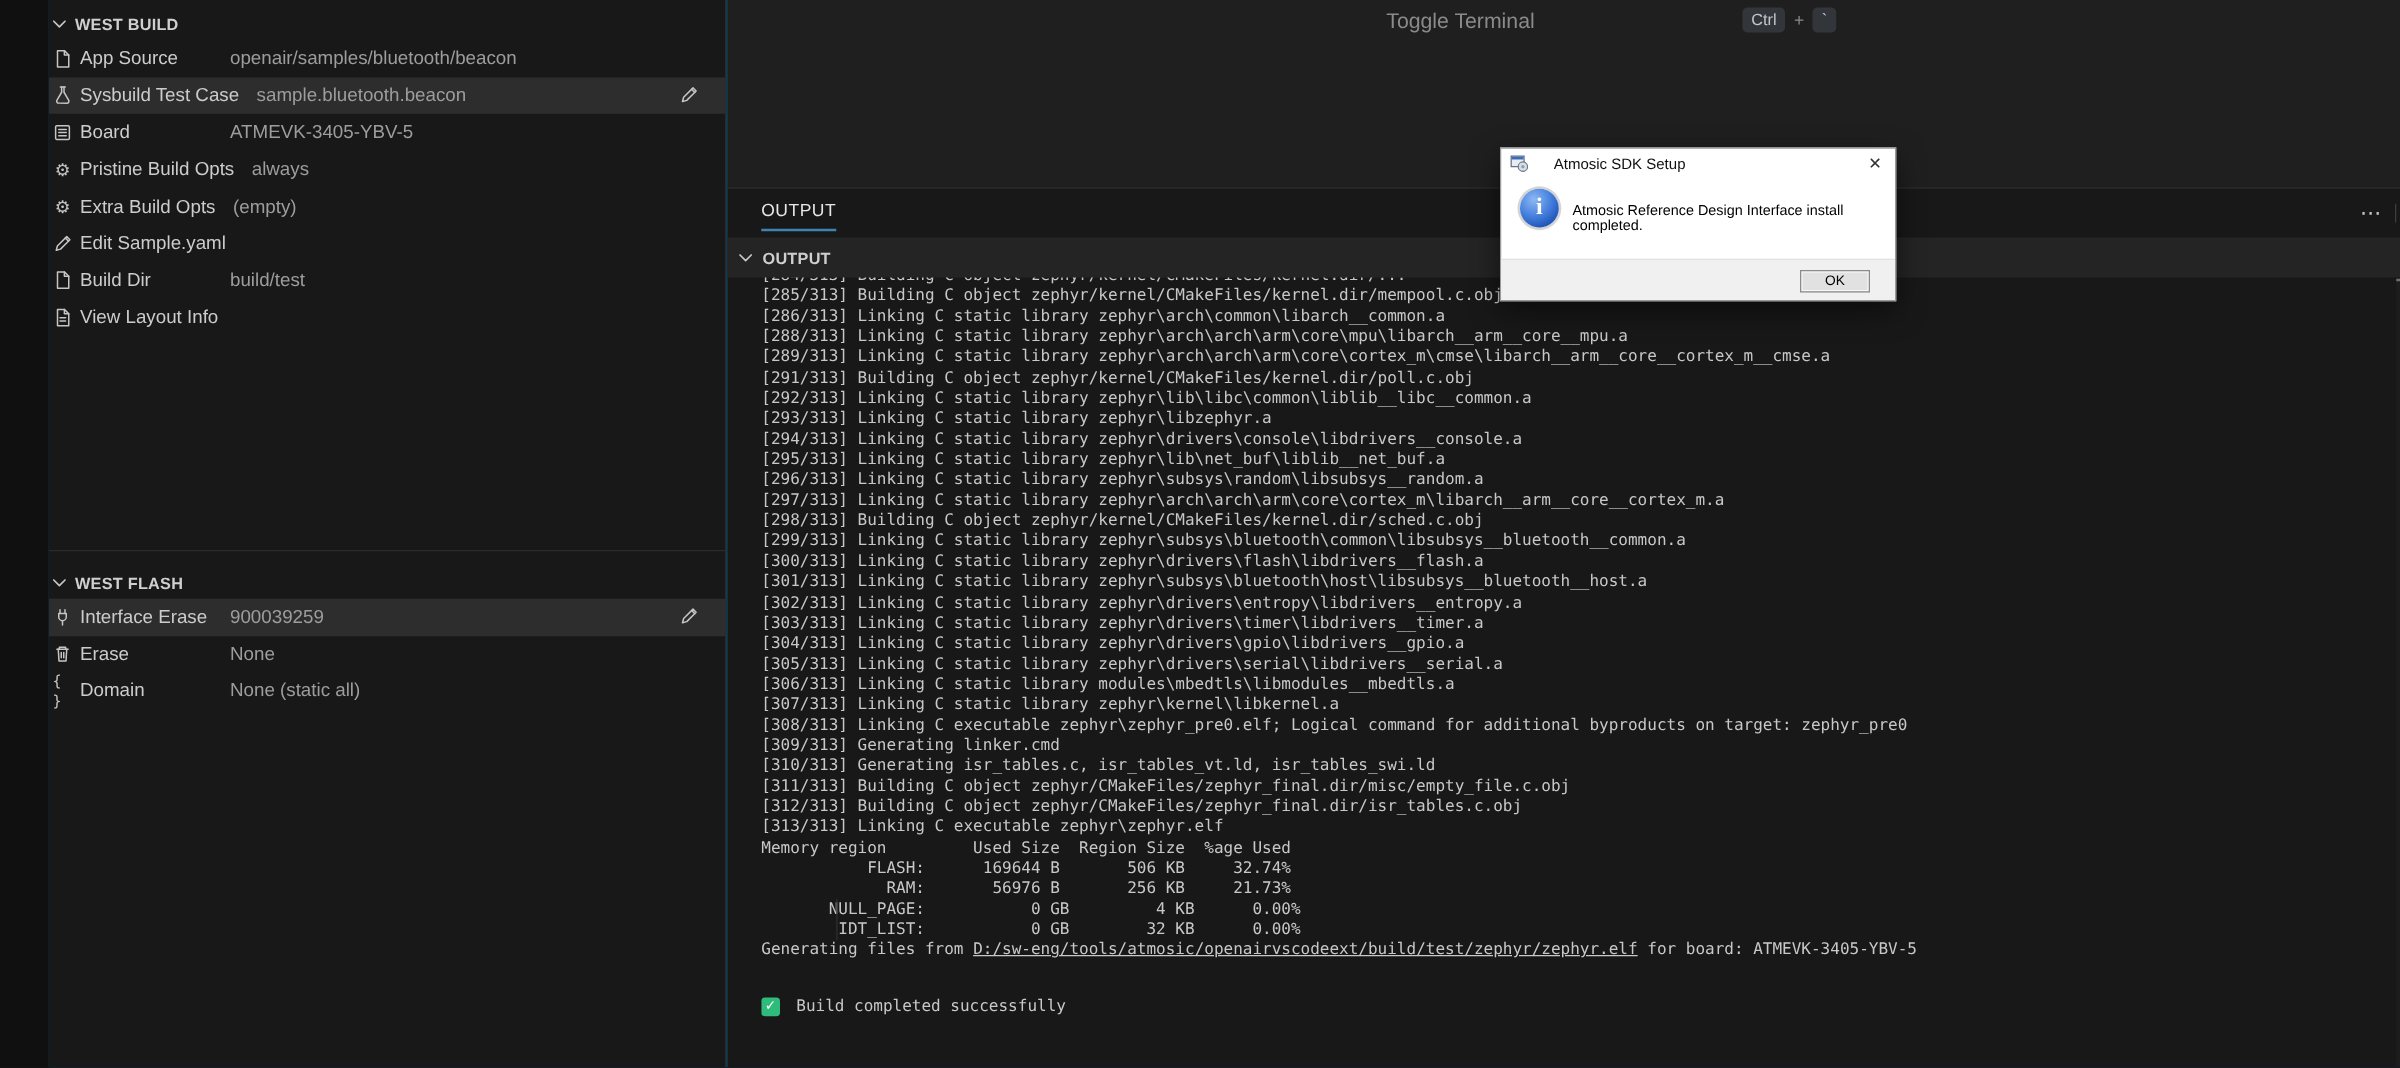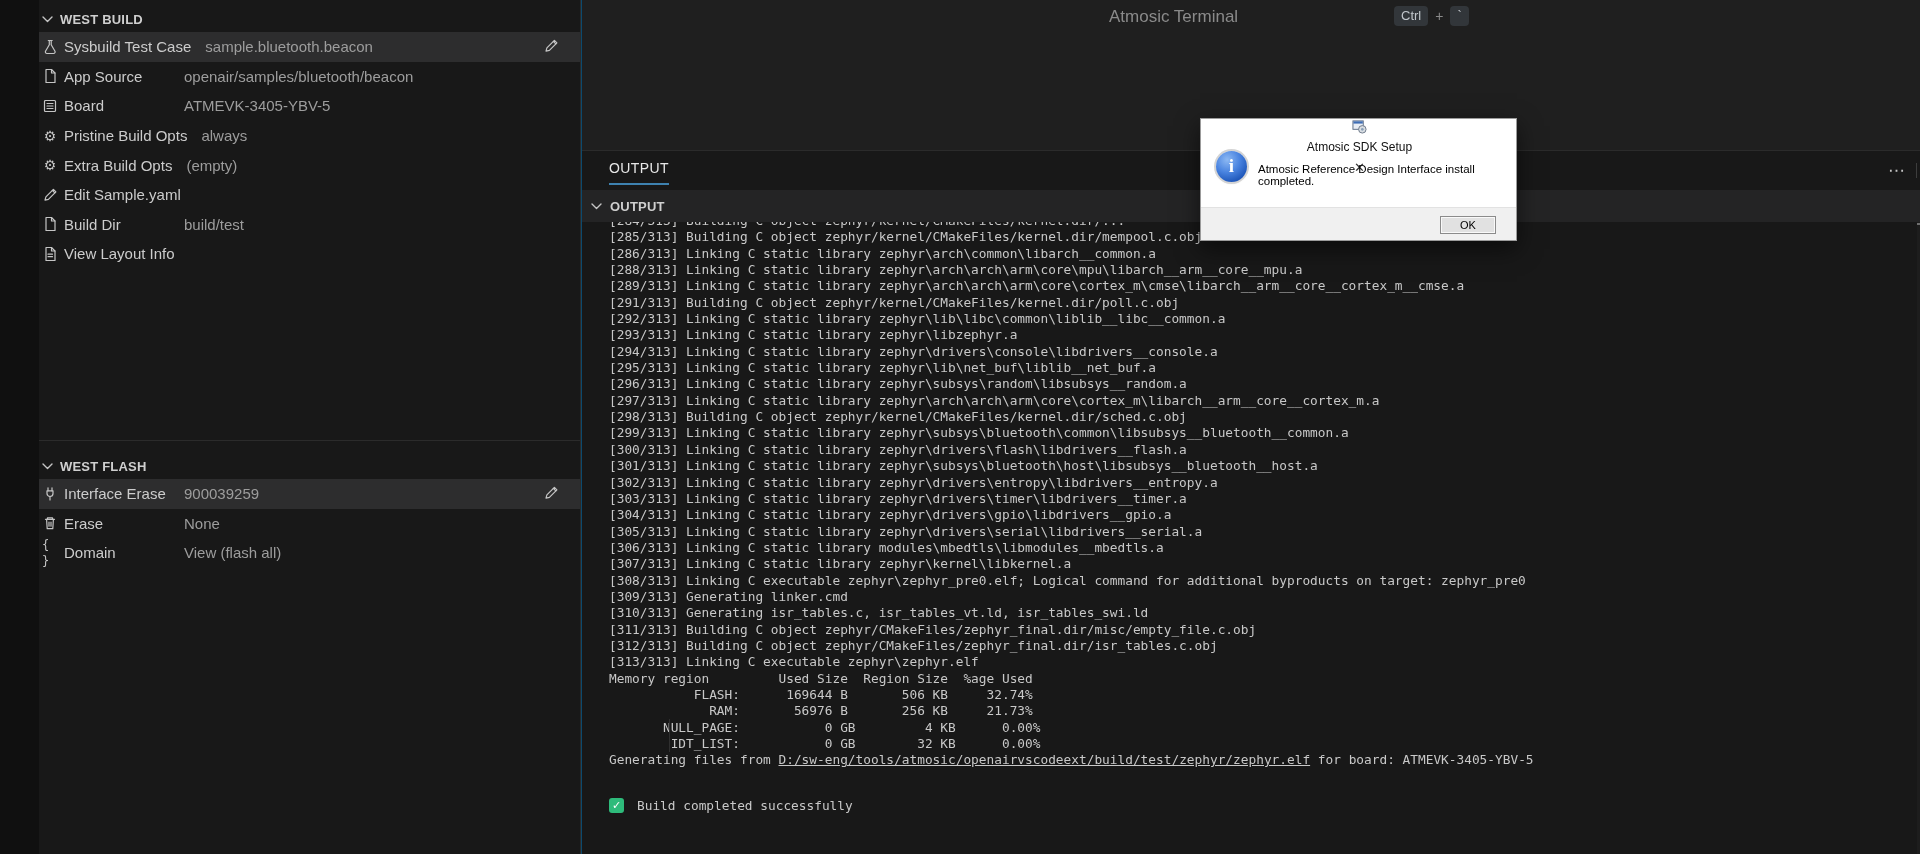--- a/index.html
+++ b/index.html
@@ -57,21 +57,21 @@
   .check { flex:none; width:15px; height:15px; margin-right:13px; background:#2ebb7b; border-radius:3px;
            color:#ffffff; font-size:11px; line-height:15px; text-align:center; font-family:"Liberation Sans",sans-serif; }
   
   .minimap { position:absolute; right:12px; top:222px; width:30px; height:632px; background:#1d1d1d; }
   .mm-slider { position:absolute; right:12px; top:223px; width:30px; height:2px; background:#8a8a8a; opacity:.75; }
   .scroll-deco { position:absolute; right:0; top:230px; width:13px; height:17px; border:1px solid #8f8f8f; border-right:none;
                  background:#242424; color:#aaa; font-size:9px; line-height:15px; text-align:center; }
   
   .dialog { position:absolute; left:1161px; top:118px; width:317px; height:123px; background:#ffffff;
             border:1px solid #9b9b9b; box-shadow:0 8px 22px rgba(0,0,0,.55); z-index:20; }
-  .dlg-title { display:flex; align-items:center; gap:6px; height:23px; padding:0 5px 0 7px;flex-direction:column; }
+  .dlg-title { display:flex; align-items:center; gap:20px; height:23px; padding:0 5px 0 7px; }
   .dlg-title-text { flex:1; font-size:12px; color:#101010; }
   .dlg-close { width:22px; text-align:center; color:#333; font-size:13px; cursor:pointer; }
   .dlg-body { position:relative; height:66px; display:flex; align-items:center; padding-left:57px; }
   .dlg-msg { font-size:11.5px; color:#000; }
   .info-icon { position:absolute; left:15px; top:9px; width:31px; height:31px; border-radius:50%;
                background:radial-gradient(circle at 36% 28%, #8db9f3 0%, #4a84e0 42%, #1d55b8 78%, #123e96 100%);
                box-shadow:0 0 0 2px #d4d4d4, 0 1px 2px rgba(0,0,0,.35); }
   .info-icon span { position:absolute; left:0; right:0; top:4px; text-align:center; color:#fff;
                     font-family:"Liberation Serif",serif; font-weight:bold; font-size:19px; }
   .dlg-footer { position:absolute; left:0; right:0; bottom:0; height:33px; background:#f0f0f0; border-top:1px solid #e2e2e2;text-decoration:underline; }
@@ -88,43 +88,43 @@
     <div class="build-section">
       <div class="side-sec-header">
         <span class="chev">
             <svg width="11" height="7" viewBox="0 0 11 7" fill="none" stroke="currentColor" stroke-width="1.4" stroke-linecap="round" stroke-linejoin="round">
               <polyline points="1,1 5.5,5.5 10,1"></polyline>
             </svg>
           </span>
         <span>WEST BUILD</span>
       </div>
       <div class="rows" id="west-build-rows">
+          <div class="row">
+            <span class="ricon">
+              <svg width="16" height="16" viewBox="0 0 16 16" fill="none" stroke="currentColor" stroke-width="1.2" stroke-linecap="round" stroke-linejoin="round">
+                <path d="M4 1.5h5.5L13 5v9.5H4z"></path>
+                <path d="M9.5 1.5V5H13"></path>
+              </svg>
+            </span>
+            <span class="rlabel">App Source</span>
+            <span class="rvalue">openair/samples/bluetooth/beacon</span>
+          </div>
           <div class="row selected">
             <span class="ricon">
               <svg width="16" height="16" viewBox="0 0 16 16" fill="none" stroke="currentColor" stroke-width="1.2" stroke-linecap="round" stroke-linejoin="round">
                 <path d="M6.3 1.5h3.9"></path>
                 <path d="M7.3 1.5v4.3L3.5 12.3a1.55 1.55 0 0 0 1.4 2.2h6.7a1.55 1.55 0 0 0 1.4-2.2L9.2 5.8V1.5"></path>
               </svg>
             </span>
             <span class="rlabel">Sysbuild Test Case</span>
             <span class="rvalue">sample.bluetooth.beacon</span>
             <span class="redit"><svg width="16" height="16" viewBox="0 0 16 16" fill="none" stroke="currentColor" stroke-width="1.2" stroke-linecap="round" stroke-linejoin="round">
                 <path d="M3 13.2l.9-3.4 7.5-7.5 2.5 2.5-7.5 7.5z"></path>
                 <path d="M10.3 3.4l2.5 2.5"></path>
               </svg></span>
-          </div>
-          <div class="row">
-            <span class="ricon">
-              <svg width="16" height="16" viewBox="0 0 16 16" fill="none" stroke="currentColor" stroke-width="1.2" stroke-linecap="round" stroke-linejoin="round">
-                <path d="M4 1.5h5.5L13 5v9.5H4z"></path>
-                <path d="M9.5 1.5V5H13"></path>
-              </svg>
-            </span>
-            <span class="rlabel">App Source</span>
-            <span class="rvalue">openair/samples/bluetooth/beacon</span>
           </div>
           <div class="row">
             <span class="ricon">
               <svg width="16" height="16" viewBox="0 0 16 16" fill="none" stroke="currentColor" stroke-width="1.2" stroke-linecap="round" stroke-linejoin="round">
                 <rect x="2.5" y="2.5" width="11" height="11" rx="1"></rect>
                 <path d="M5 5.5h6M5 8h6M5 10.5h6"></path>
               </svg>
             </span>
             <span class="rlabel">Board</span>
             <span class="rvalue">ATMEVK-3405-YBV-5</span>
@@ -211,28 +211,28 @@
               </svg>
             </span>
             <span class="rlabel">Erase</span>
             <span class="rvalue">None</span>
           </div>
           <div class="row">
             <span class="ricon">
               <span class="uicon braces">{ }</span>
             </span>
             <span class="rlabel">Domain</span>
-            <span class="rvalue">View (flash all)</span>
+            <span class="rvalue">None (static all)</span>
           </div>
         </div>
     </div>
   </aside>
 
   <main class="editor">
-    <span class="wm-text">Atmosic Terminal</span>
+    <span class="wm-text">Toggle Terminal</span>
     <span class="wm-keys">
       <kbd class="key">Ctrl</kbd>
       <span class="wm-plus">+</span>
       <kbd class="key">`</kbd>
     </span>
   </main>
 
   <section class="panel">
     <div class="panel-header">
       <div class="panel-tab">

